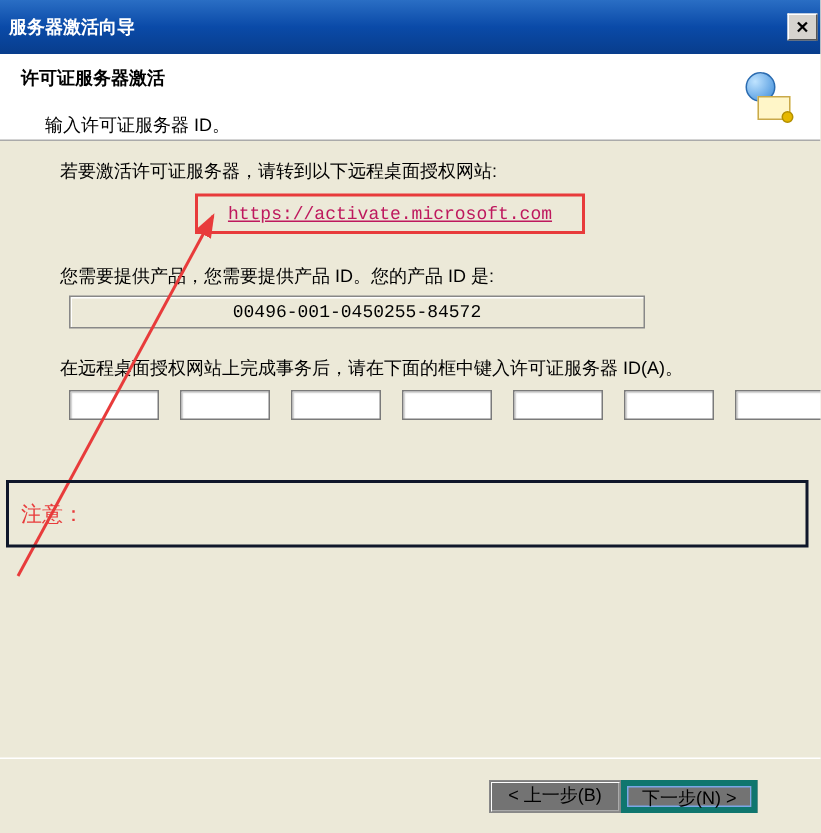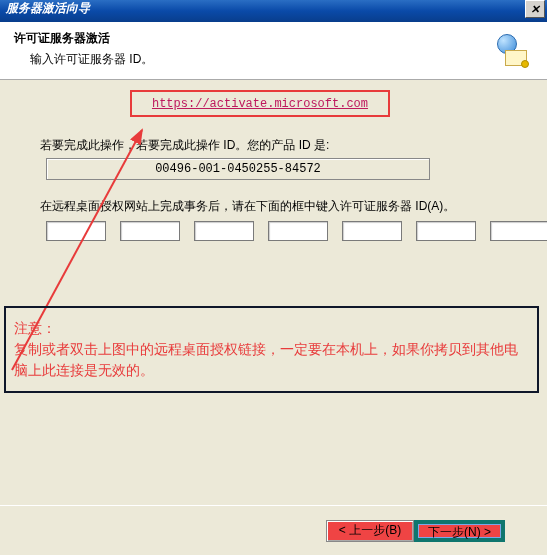--- a/index.html
+++ b/index.html
@@ -5,29 +5,29 @@
   * { box-sizing: border-box; margin: 0; padding: 0; }
   body {
     font-family: "SimSun", "宋体", sans-serif;
     font-size: 12px;
     background: #fff;
     width: 547px;
     height: 555px;
     overflow: hidden;
   }
   .titlebar {
-    height: 22px;
+    height: 36px;
     background: linear-gradient(to bottom, #2a6ec4, #0a4aa8, #083d8c);
     color: #fff;
     display: flex;
+    align-items: center;
     justify-content: space-between;
     padding-left: 6px;
     font-size: 12px;
     font-weight: bold;
-    font-style: italic;
   }
   .titlebar-buttons { display: flex; }
   .titlebar-btn {
     width: 20px; height: 18px;
     background: #d6d3ce;
     border: 1px solid #fff;
     border-right-color: #555;
     border-bottom-color: #555;
     margin-right: 2px;
     display: flex; align-items: center; justify-content: center;
@@ -40,21 +40,21 @@
     height: 58px;
     background: #fff;
     border-bottom: 1px solid #aaa;
     padding: 8px 14px;
     display: flex;
     justify-content: space-between;
     align-items: flex-start;
     gap: 44px;
   }
   .wizard-header-text strong { font-size: 12px; font-weight: bold; }
-  .wizard-header-text .sub { margin-left: 16px; margin-top: 4px; font-size: 12px; }
+  .wizard-header-text .sub { margin-left: 16px; margin-top: 14px; font-size: 12px; }
   .wizard-icon {
     width: 32px; height: 32px; position: relative; margin-top: 4px; margin-right: 6px;
   }
   .wizard-icon .globe {
     width: 20px; height: 20px; border-radius: 50%;
     background: radial-gradient(circle at 30% 30%, #bfe3ff, #3a8ad8);
     border: 1px solid #2a6bb0;
     position: absolute; top: 0; left: 2px;
   }
   .wizard-icon .cert {
@@ -137,21 +137,21 @@
     display: flex;
     justify-content: flex-end;
     align-items: center;
     padding-right: 14px;
     gap: 0;
   }
   .footer .spacer { width: 28px; }
   .btn {
     height: 22px;
     padding: 0 10px;
-    background: #ef4444;
+    background: #737373;
     border: 1px solid #888;
     box-shadow: 1px 1px 0 #fff inset, -1px -1px 0 #aaa inset;
     font-size: 12px;
     font-family: inherit;
     cursor: pointer;
     min-width: 88px;
   }
   .btn.default {
     border: 4px solid #0f766e;
     box-shadow: 0 0 0 1px #7aa7e8 inset;
@@ -184,41 +184,41 @@
 
   <svg class="arrow-svg" width="220" height="280">
     <defs>
       <marker id="ah" markerWidth="10" markerHeight="10" refX="7" refY="3" orient="auto">
         <path d="M0,0 L8,3 L0,6 Z" fill="#e83b3b"></path>
       </marker>
     </defs>
     <line x1="30" y1="250" x2="160" y2="10" stroke="#e83b3b" stroke-width="2" marker-end="url(#ah)"></line>
   </svg>
 
+  <div class="instr">若要激活许可证服务器，请转到以下远程桌面授权网站:</div>
   <div class="link-box">
     <a href="#">https://activate.microsoft.com</a>
   </div>
 
-  <div class="label">若要完成此操作，若要完成此操作 ID。您的产品 ID 是:</div>
+  <div class="label">您需要提供产品，您需要提供产品 ID。您的产品 ID 是:</div>
   <div class="pid-box">00496-001-0450255-84572</div>
 
   <div class="label">在远程桌面授权网站上完成事务后，请在下面的框中键入许可证服务器 ID(A)。</div>
   <div class="input-row">
     <input type="text" value="" style="">
     <input type="text" value="" style="">
     <input type="text" value="" style="">
     <input type="text" value="" style="">
     <input type="text" value="" style="">
     <input type="text" value="" style="">
     <input type="text" value="" style="">
   </div>
 
   <div class="note-box">
     <div>注意：</div>
-    <div>复制或者双击上图中的远程桌面授权链接，一定要在本机上，如果你拷贝到其他电脑上此连接是无效的。</div>
   </div>
 
 </div>
 
 <div class="footer">
   <button class="btn">&lt; 上一步(B)</button>
   <button class="btn default">下一步(N) &gt;</button>
   <div class="spacer"></div>
 </div>
 

